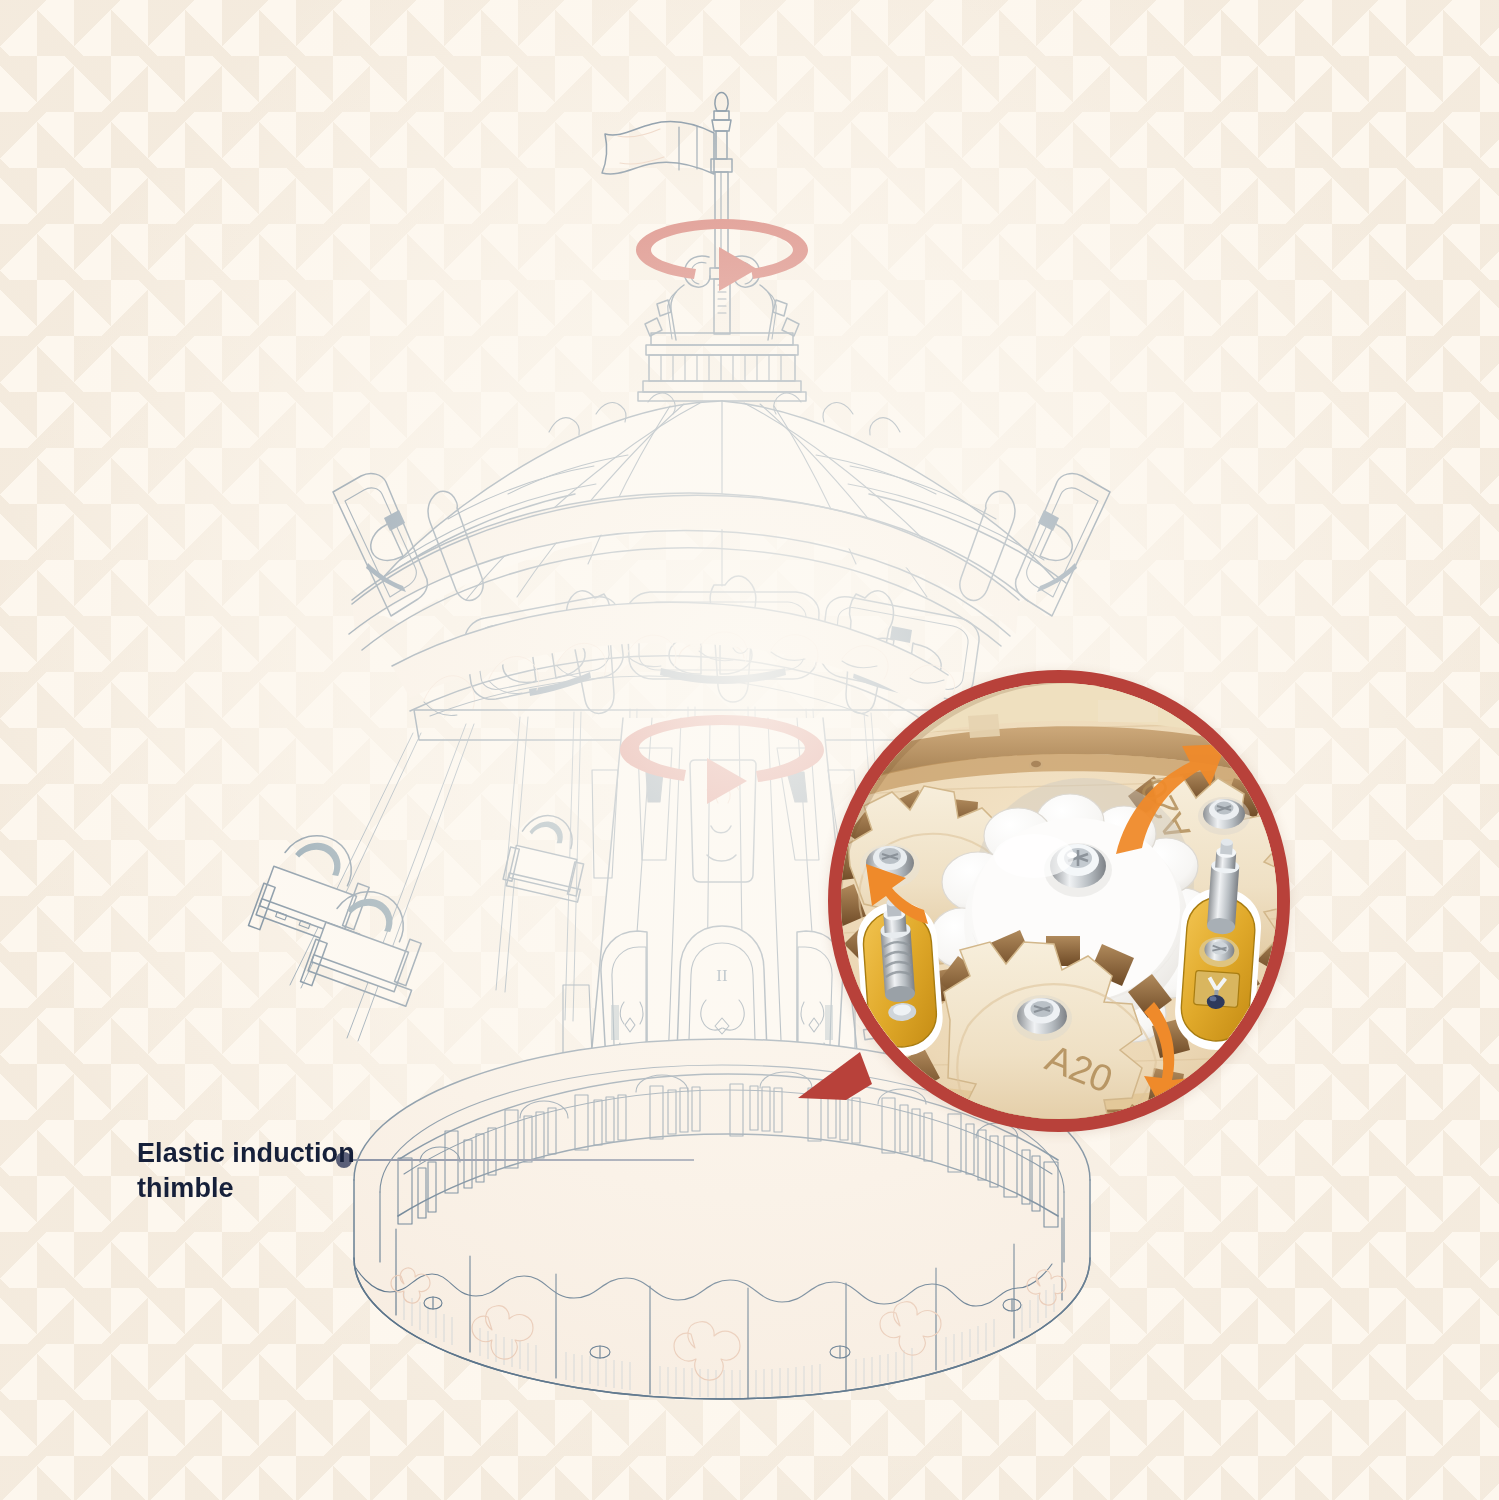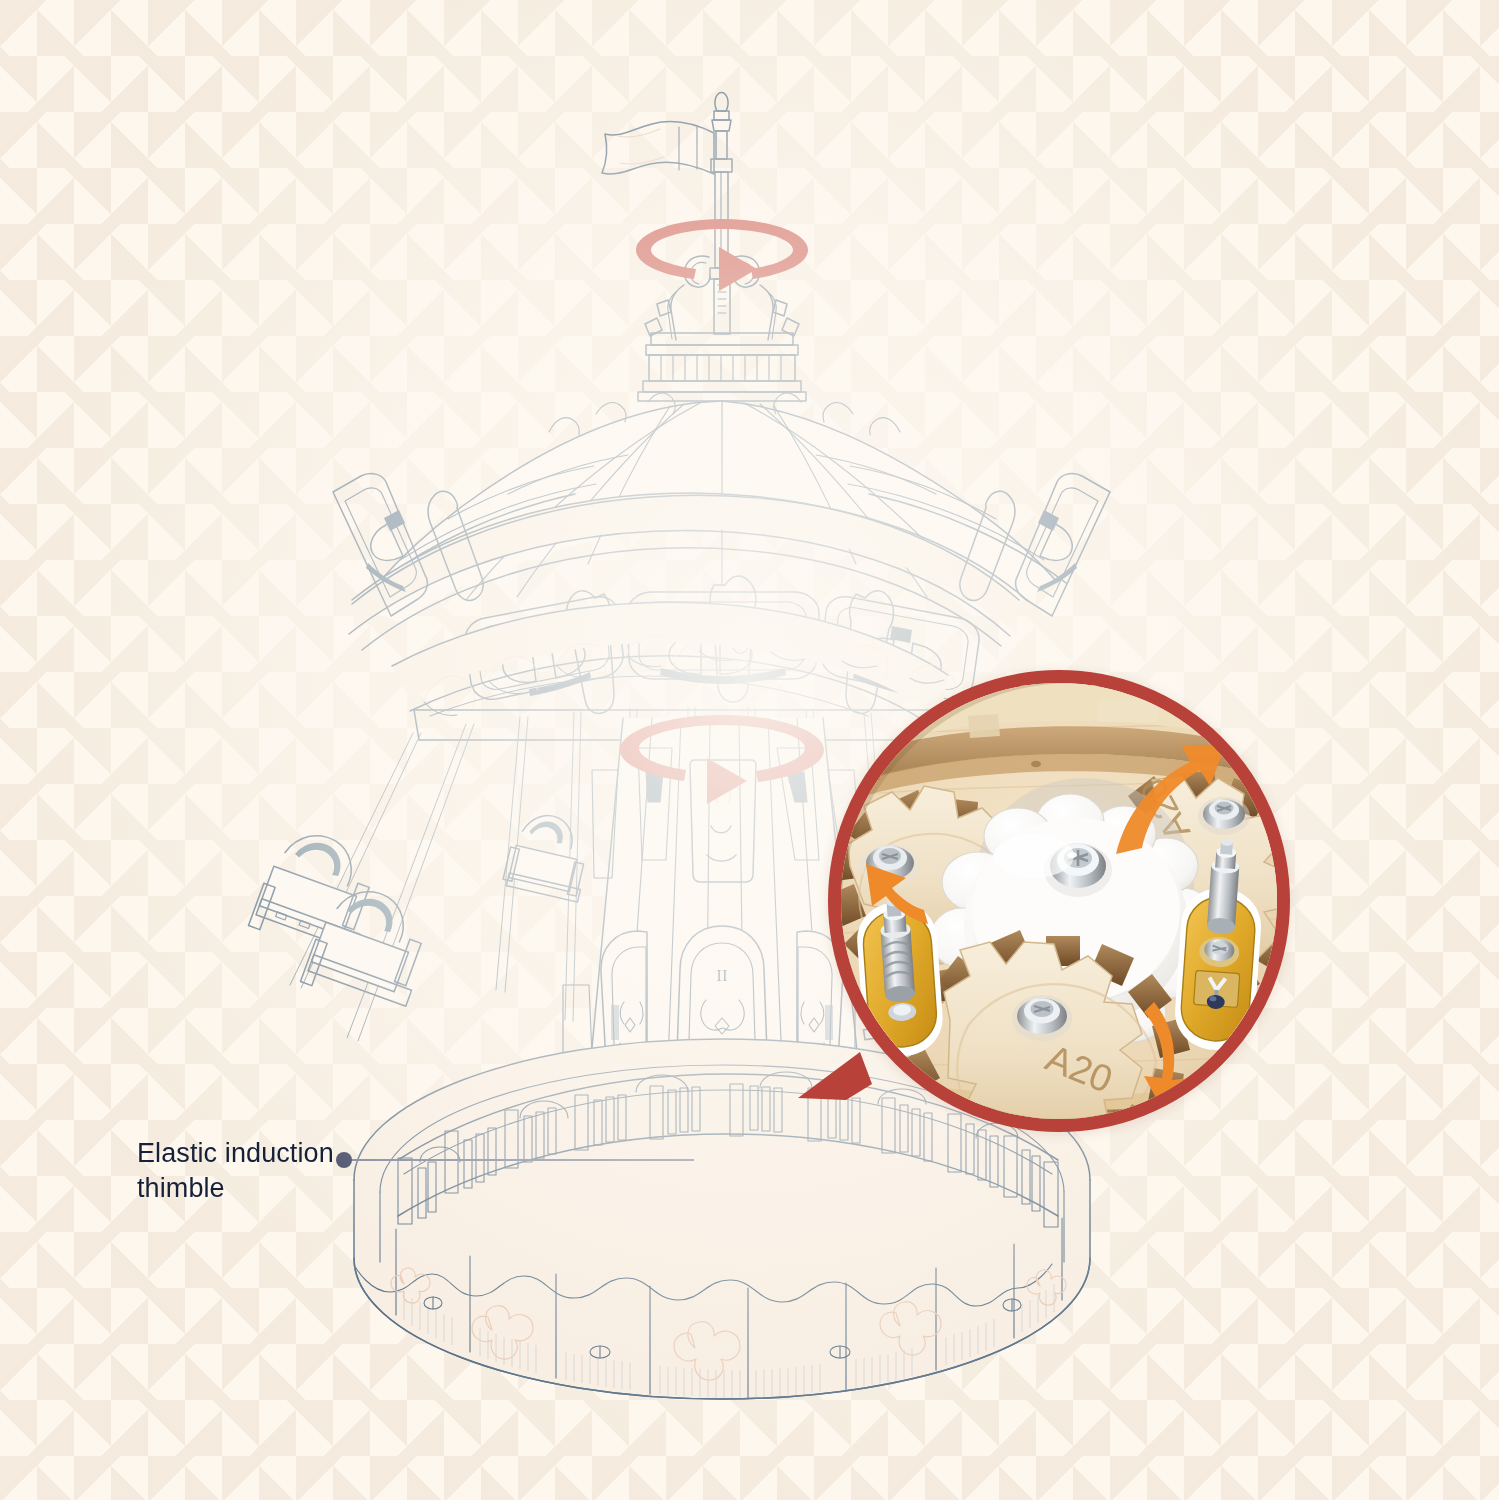--- a/index.html
+++ b/index.html
@@ -22,20 +22,21 @@
     background:radial-gradient(ellipse at 50% 45%, rgba(253,250,244,.92) 0%, rgba(253,248,240,.55) 42%, rgba(253,246,236,0) 72%);
   }
   .layer{position:absolute;inset:0;}
   svg{display:block;}
 
   
   #callout{
     position:absolute;left:137px;top:1136px;width:230px;
     font-size:27px;line-height:1.30;color:#16203a;
     letter-spacing:.1px;
+    font-weight:bold;
   }
   #callout .l2{display:block;}
 
   
   #magnifier{
     position:absolute;left:828px;top:670px;width:462px;height:462px;
   }
   #mag-ring{
     position:absolute;inset:0;border-radius:50%;
     border:13px solid #b8413a;

